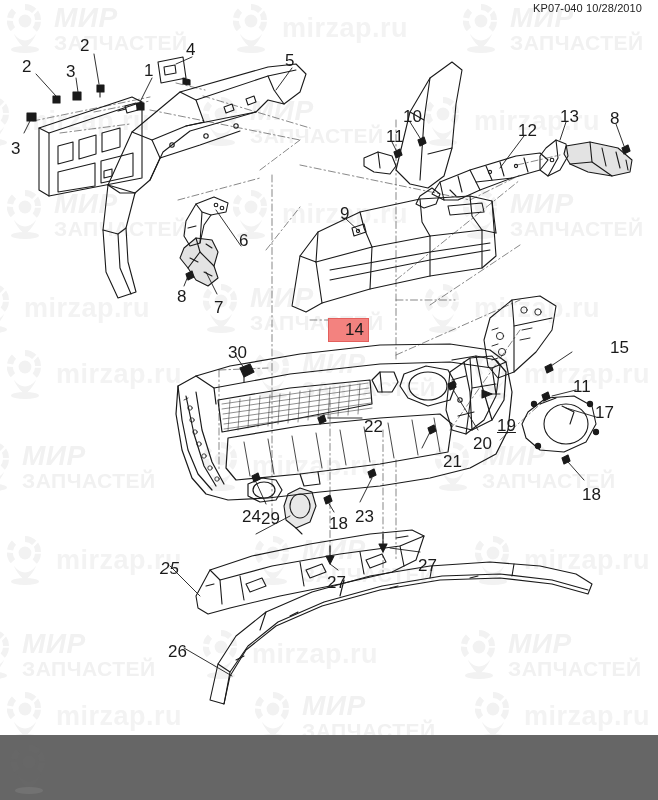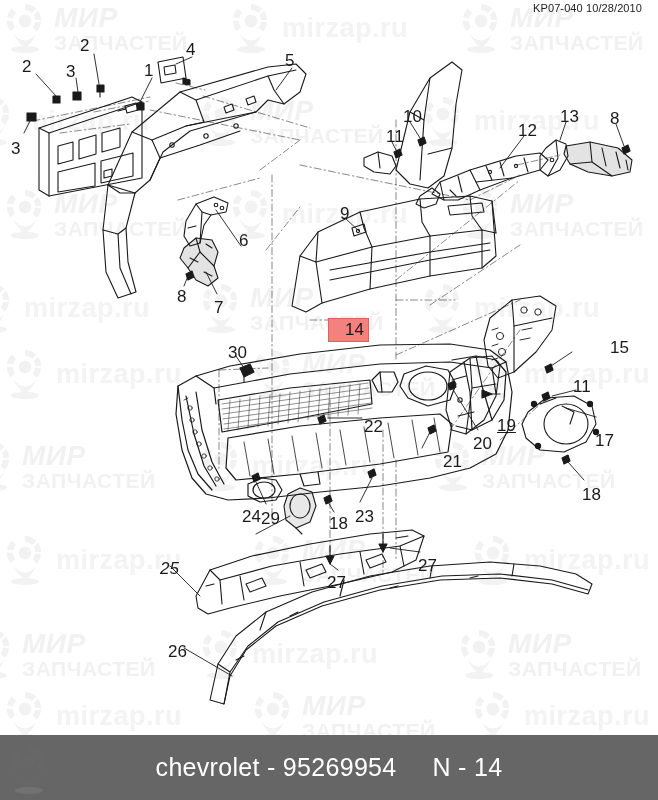--- a/index.html
+++ b/index.html
@@ -941,21 +941,21 @@
       <div class="callout" style="left: 518px; top: 122px;">12</div>
       <div class="callout" style="left: 560px; top: 108px;">13</div>
       <div class="callout" style="left: 610px; top: 110px;">8</div>
       <div class="callout" style="left: 239px; top: 232px;">6</div>
       <div class="callout" style="left: 177px; top: 288px;">8</div>
       <div class="callout" style="left: 214px; top: 299px;">7</div>
       <div class="callout" style="left: 340px; top: 205px;">9</div>
       <div class="callout hl" style="left: 328px; top: 318px;">14</div>
       <div class="callout" style="left: 570px; top: 339px; margin-left: 40px;">15</div>
       <div class="callout" style="left: 573px; top: 378px;">11</div>
-      <div class="callout" style="left: 595px; top: 404px; margin-top: 28px;">17</div>
+      <div class="callout" style="left: 595px; top: 404px;">17</div>
       <div class="callout" style="left: 497px; top: 417px; text-decoration: underline;">19</div>
       <div class="callout" style="left: 473px; top: 435px;">20</div>
       <div class="callout" style="left: 582px; top: 486px;">18</div>
       <div class="callout" style="left: 228px; top: 344px;">30</div>
       <div class="callout" style="left: 364px; top: 418px;">22</div>
       <div class="callout" style="left: 443px; top: 453px;">21</div>
       <div class="callout" style="left: 261px; top: 510px;">29</div>
       <div class="callout" style="left: 329px; top: 515px;">18</div>
       <div class="callout" style="left: 355px; top: 508px; text-align: right;">23</div>
       <div class="callout" style="left: 242px; top: 508px;">24</div>
@@ -975,19 +975,15 @@
               <path d="M36.1 8.5 a16 16 0 0 1 2.9 9.5 h-6 a10 10 0 0 0 -1.1 -5.3 z"></path>
               <path d="M38.9 19.7 a16 16 0 0 1 -4.1 10.1 l-4.2 -4.2 a10 10 0 0 0 2.3 -5.9 z"></path>
               <path d="M9.9 6.5 l4.2 4.3 a10 10 0 0 0 -3 5.6 l-6 -0.9 a16 16 0 0 1 4.8 -9 z"></path>
               <path d="M4.9 18.4 l6 0.5 a10 10 0 0 0 2.2 6.3 l-4.4 4.1 a16 16 0 0 1 -3.8 -10.9 z"></path>
               <circle cx="23" cy="19" r="6.4"></circle>
               <path d="M11.5 31.5 q11.5 14 23 0 q-6 12 -11.5 14 q-5.5 -2 -11.5 -14 z"></path>
               <ellipse cx="23" cy="47.5" rx="14" ry="3.6"></ellipse>
             </g>
           </svg></div>
     </div>
-    <div id="footer-inner">
-      <span class="f-part">chevrolet - 95269954</span>
-      <span class="f-page">N - 14</span>
-    </div>
   </div>
 
 </div>
 
 </body></html>

